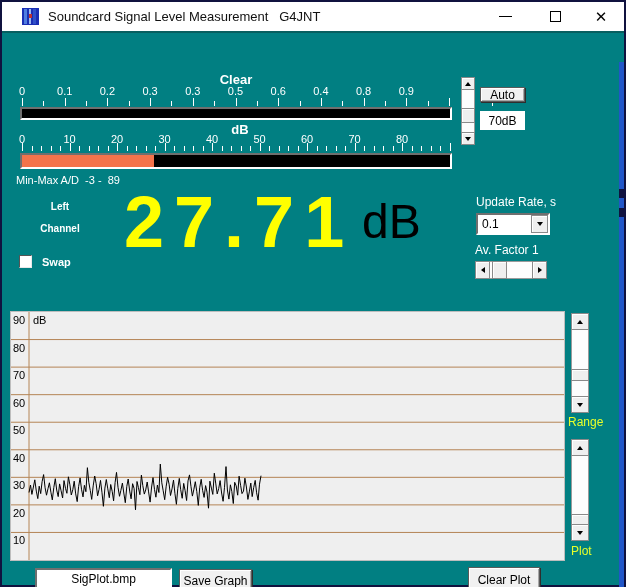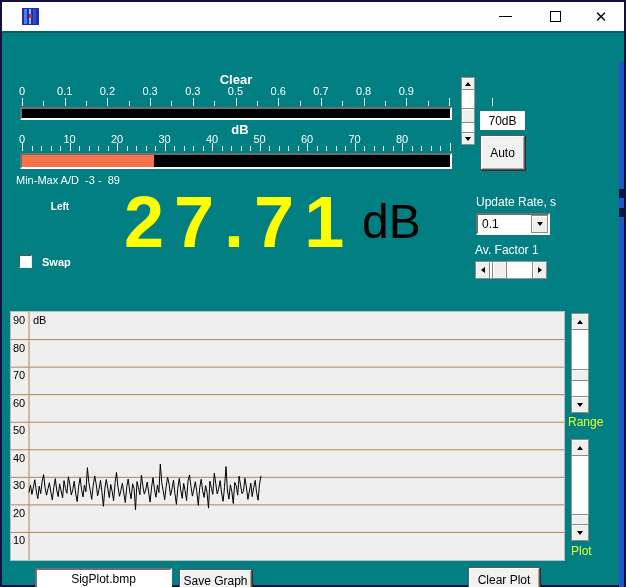--- a/index.html
+++ b/index.html
@@ -63,21 +63,21 @@
                color:#ffff00; letter-spacing:10px; line-height:72px; }
   #big-unit  { position:absolute; left:360px; top:165px; font-size:48px; color:#000; line-height:48px; }
 
   
   .raised { background:#f1f1f1; border:1px solid #5a5a5a;
             box-shadow: inset 1px 1px 0 #ffffff, inset -1px -1px 0 #a8a8a8, 1px 1px 0 #2e2e2e; }
   .btn { display:flex; align-items:center; justify-content:center; font-size:12px; color:#000; }
 
   #top-vscroll { position:absolute; left:459px; top:44px; width:14px; height:68px; background:#fdfdfd;
                  border:1px solid #9a9a9a; }
-  #auto-btn  { position:absolute; left:478px; top:54px; width:45px; height:35px;margin-top:48px; }
+  #auto-btn  { position:absolute; left:478px; top:54px; width:45px; height:15px; }
   #level-70db{ position:absolute; left:478px; top:78px; width:45px; height:19px; background:#fff;
                display:flex; align-items:center; justify-content:center; font-size:12px; color:#000; }
 
   #update-rate-label { position:absolute; left:474px; top:162px; font-size:12px; }
   #update-rate-combo { position:absolute; left:474px; top:180px; width:74px; height:22px; background:#fff;
                        border-top:2px solid #6f6f6f; border-left:2px solid #6f6f6f;
                        border-bottom:2px solid #fff; border-right:2px solid #fff; }
   #update-rate-value { position:absolute; left:4px; top:2px; font-size:12px; color:#000; }
   #combo-btn { position:absolute; right:0; top:0; width:17px; height:18px; background:#efefef;
                border:1px solid #8a8a8a; box-shadow: inset 1px 1px 0 #fff;
@@ -126,20 +126,21 @@
 
 <div id="window">
 
   <div id="titlebar">
     <div id="app-icon">
       <div class="col1"></div>
         <div class="col2"></div>
         <div class="col3"></div>
         <div class="dot"></div>
     </div>
+    <span id="title-text" class="pre">Soundcard Signal Level Measurement   G4JNT</span>
     <div id="btn-min" class="tb-btn">
         <div class="glyph"></div>
       </div>
     <div id="btn-max" class="tb-btn">
         <div class="glyph"></div>
       </div>
     <div id="btn-close" class="tb-btn">
         <span class="glyph">✕</span>
       </div>
   </div>
@@ -148,21 +149,21 @@
 
     <div id="linear-title" class="scale-title">Clear</div>
     <div id="linear-labels" class="tick-labels">
         <span style="left: 3px;">0</span>
         <span style="left: 45.7px;">0.1</span>
         <span style="left: 88.4px;">0.2</span>
         <span style="left: 131.1px;">0.3</span>
         <span style="left: 173.8px;">0.3</span>
         <span style="left: 216.5px;">0.5</span>
         <span style="left: 259.2px;">0.6</span>
-        <span style="left: 301.9px;">0.7</span>
+        <span style="left: 301.9px;">0.4</span>
         <span style="left: 344.6px;">0.8</span>
         <span style="left: 387.3px;">0.9</span>
       </div>
     <div id="linear-ticks" class="tick-row">
         <div class="tick major" style="left: 20px;"></div>
         <div class="tick minor" style="left: 41px;"></div>
         <div class="tick major" style="left: 63px;"></div>
         <div class="tick minor" style="left: 84px;"></div>
         <div class="tick major" style="left: 105px;"></div>
         <div class="tick minor" style="left: 127px;"></div>
@@ -259,20 +260,21 @@
       <div class="sb-thumb" style="left:-1px;top:30px;width:14px;height:15px;"></div>
       <div class="sb-btn" style="left:-1px;bottom:-1px;width:14px;height:13px;">
           <div class="tri-down"></div>
         </div>
     </div>
     <button id="auto-btn" class="raised btn">Auto</button>
     <div id="level-70db">70dB</div>
 
     <div id="channel-label">
       <div>Left</div>
+      <div>Channel</div>
     </div>
     <div id="swap-box"></div>
     <span id="swap-label" class="wlabel">Swap</span>
     <div id="big-value">27.71</div>
     <div id="big-unit">dB</div>
 
     <div id="update-rate-label" class="wlabel">Update Rate, s</div>
     <div id="update-rate-combo">
       <span id="update-rate-value">0.1</span>
       <div id="combo-btn">

